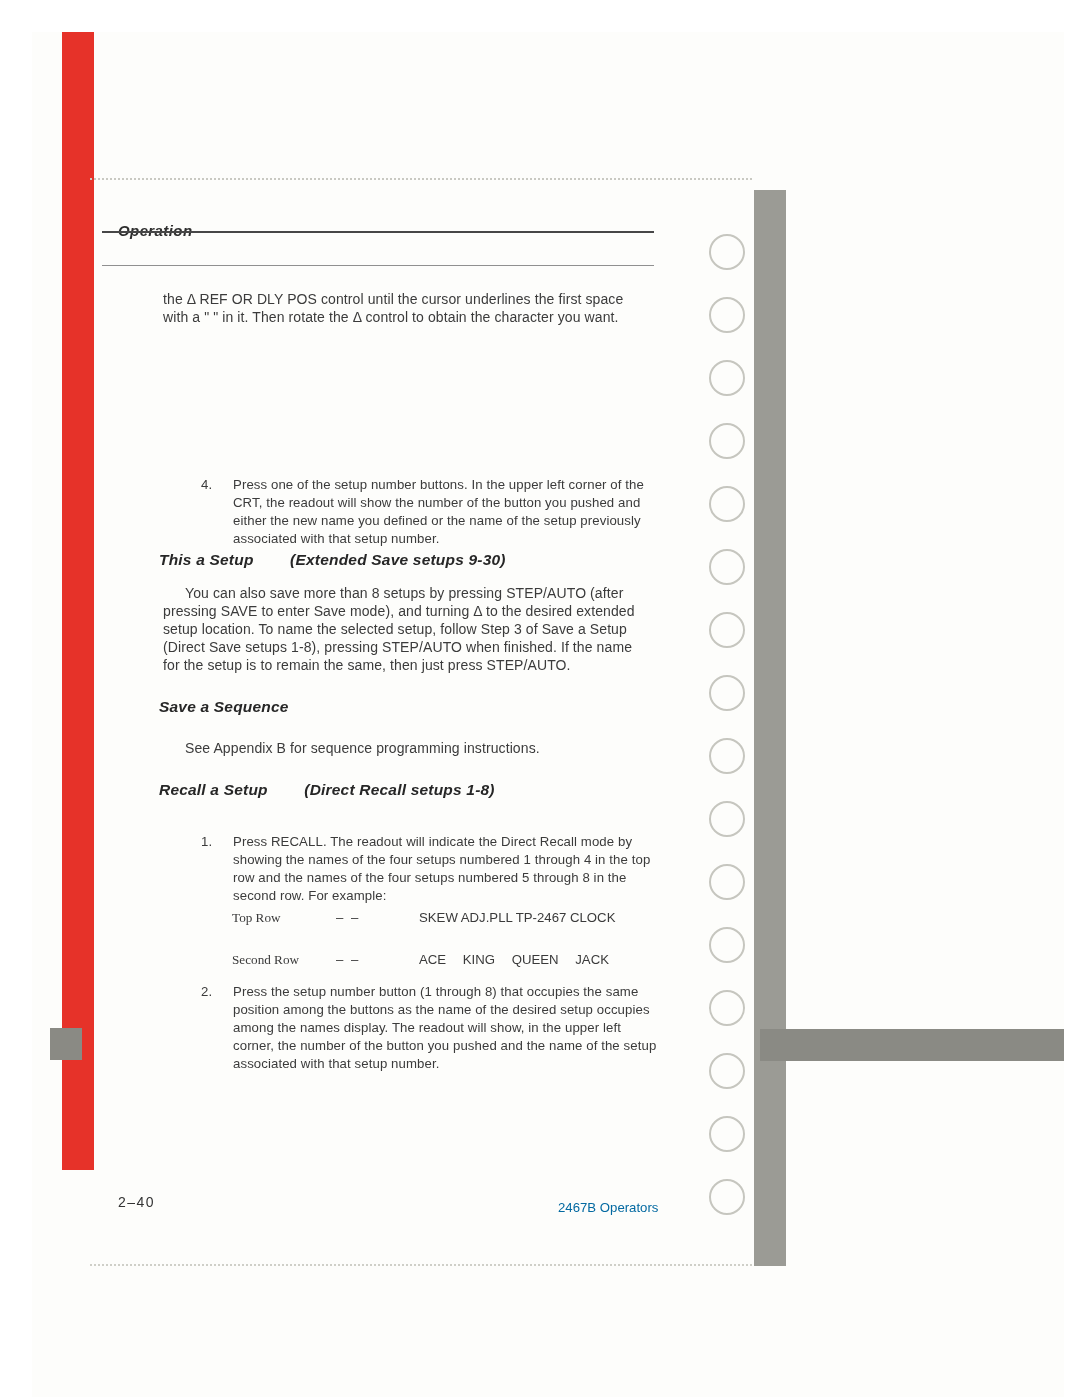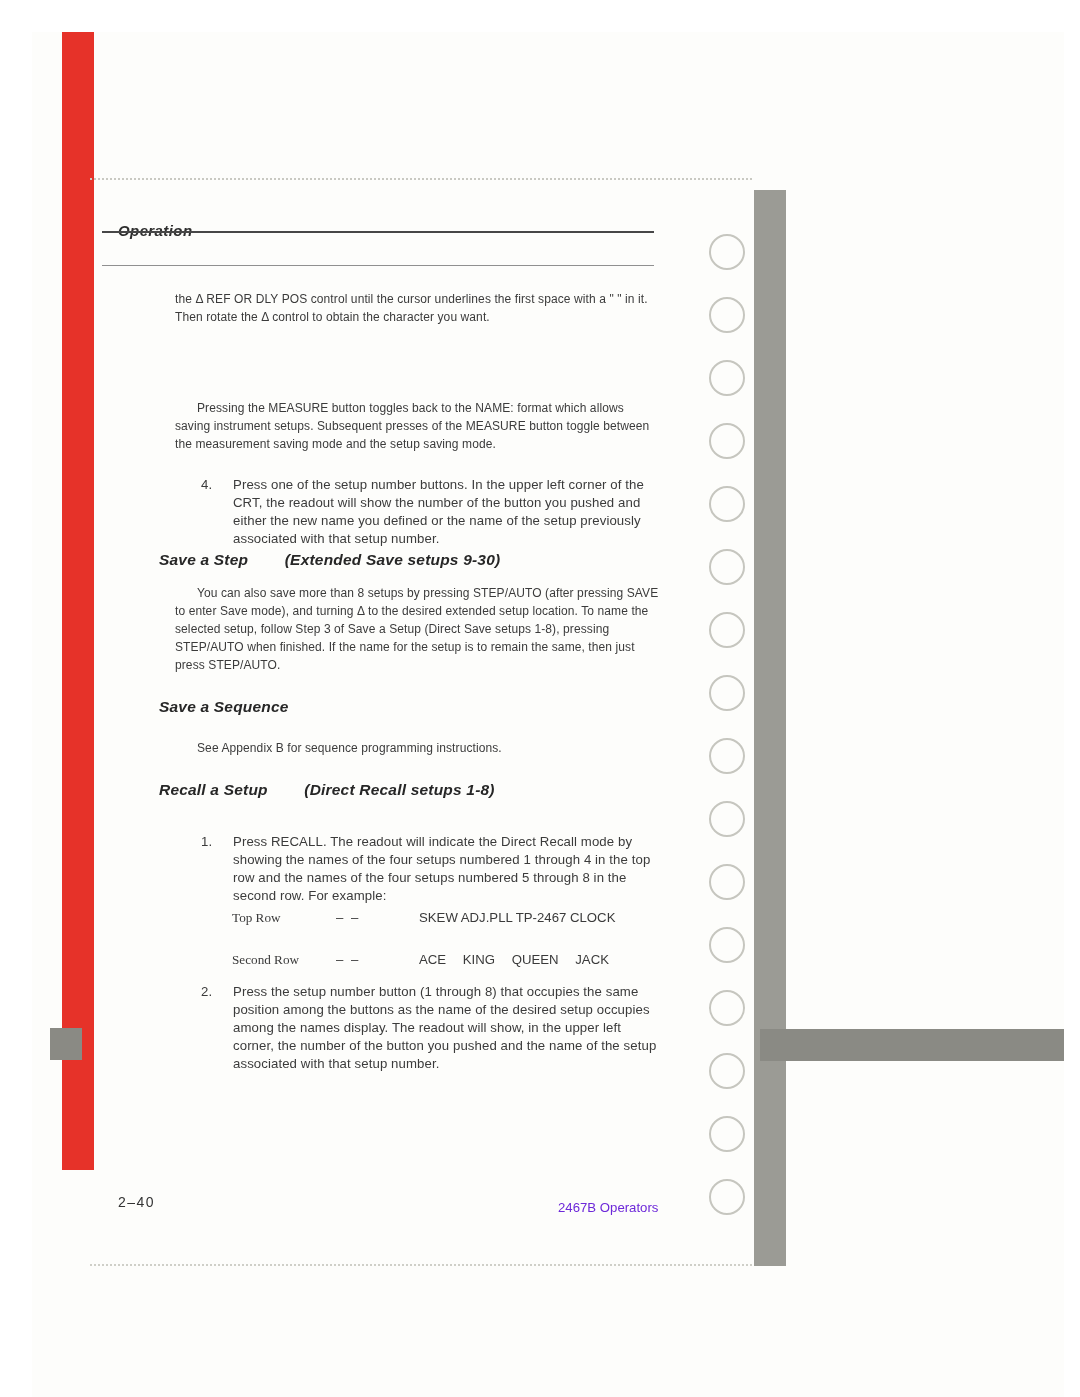--- a/index.html
+++ b/index.html
@@ -20,40 +20,40 @@
 
   .header-title {
     position:absolute; left:70px; top:174px;
     font-style:italic; font-weight:700; font-size:15px; letter-spacing:0.4px; color:#2e2e2e;
   }
   .header-rule {
     position:absolute; left:70px; top:199px; width:552px; height:5px;
     border-top:2px solid #474747; border-bottom:1px solid #909090;
   }
 
-  .t { position:absolute; left:115px; width:514px; font-size:12px; line-height:18px; letter-spacing:0.1px;margin-left:12px; }
+  .t { position:absolute; left:115px; width:514px; font-size:14px; line-height:18px; letter-spacing:0.1px; }
   .indent { text-indent:22px; }
 
   .item { position:absolute; left:137px; display:flex; font-size:13.2px; line-height:18px; letter-spacing:0.1px; }
   .item .num  { width:31px; flex:none; }
   .item .itxt { width:460px; }
 
   .heading {
     position:absolute; left:95px;
     font-style:italic; font-weight:700; font-size:15.5px; color:#262626; letter-spacing:0.2px;
   }
   .heading .hsub { font-weight:700; }
 
   .ex-row { position:absolute; left:168px; display:flex; font-size:13.2px; line-height:18px; color:#3a3a3a; }
   .ex-label { width:104px; flex:none;font-family:Liberation Serif, serif; }
   .ex-dash  { width:83px;  flex:none; letter-spacing:2px; }
   .ex-val2  { word-spacing:13px;text-align:center; }
 
   .footer-left  { position:absolute; left:70px;  top:1146px; font-size:14px; letter-spacing:1.5px; color:#333; }
-  .footer-right { position:absolute; left:510px; top:1152px; font-size:13.2px; color:#6d28d9; }
+  .footer-right { position:absolute; left:510px; top:1152px; font-size:13.2px; color:#0369a1; }
 
   .holes { position:absolute; left:0; top:0; width:1080px; height:1397px; pointer-events:none; }
   .hole {
     position:absolute; left:677px; width:27px; height:27px;
     border:2px solid #c6c6bf; border-radius:50%; background:transparent;
   }
 </style>
 </head>
 <body>
 
@@ -82,29 +82,28 @@
     <div class="hole" style="top:958px"></div>
     <div class="hole" style="top:1021px"></div>
     <div class="hole" style="top:1084px"></div>
     <div class="hole" style="top:1147px"></div>
   </div>
 
   <div class="header-title">Operation</div>
   <div class="header-rule"></div>
 
   <p class="t" style="top:242px">the Δ REF OR DLY POS control until the cursor underlines the first space with a " " in it. Then rotate the Δ control to obtain the character you want.</p>
-  <p class="t indent" style="top:351px">Pressing the MEASURE button toggles back to the NAME: format which allows saving instrument setups. Subsequent presses of the MEASURE button toggle between the measurement saving mode and the setup saving mode.</p>
 
   <div class="item" style="top:412px">
     <span class="num">4.</span>
     <div class="itxt">Press one of the setup number buttons. In the upper left corner of the CRT, the readout will show the number of the button you pushed and either the new name you defined or the name of the setup previously associated with that setup number.</div>
   </div>
 
   <div class="heading" style="top:503px">
-    <span>Save a Step</span>
+    <span>This a Setup</span>
     <span class="hsub">(Extended Save setups 9-30)</span>
   </div>
   <p class="t indent" style="top:536px; width:518px">You can also save more than 8 setups by pressing STEP/AUTO (after pressing SAVE to enter Save mode), and turning Δ to the desired extended setup location. To name the selected setup, follow Step 3 of Save a Setup (Direct Save setups 1-8), pressing STEP/AUTO when finished. If the name for the setup is to remain the same, then just press STEP/AUTO.</p>
 
   <div class="heading" style="top:650px">
     <span>Save a Sequence</span>
   </div>
   <p class="t" style="top:691px; left:137px; width:470px">See Appendix B for sequence programming instructions.</p>
 
   <div class="heading" style="top:733px">

